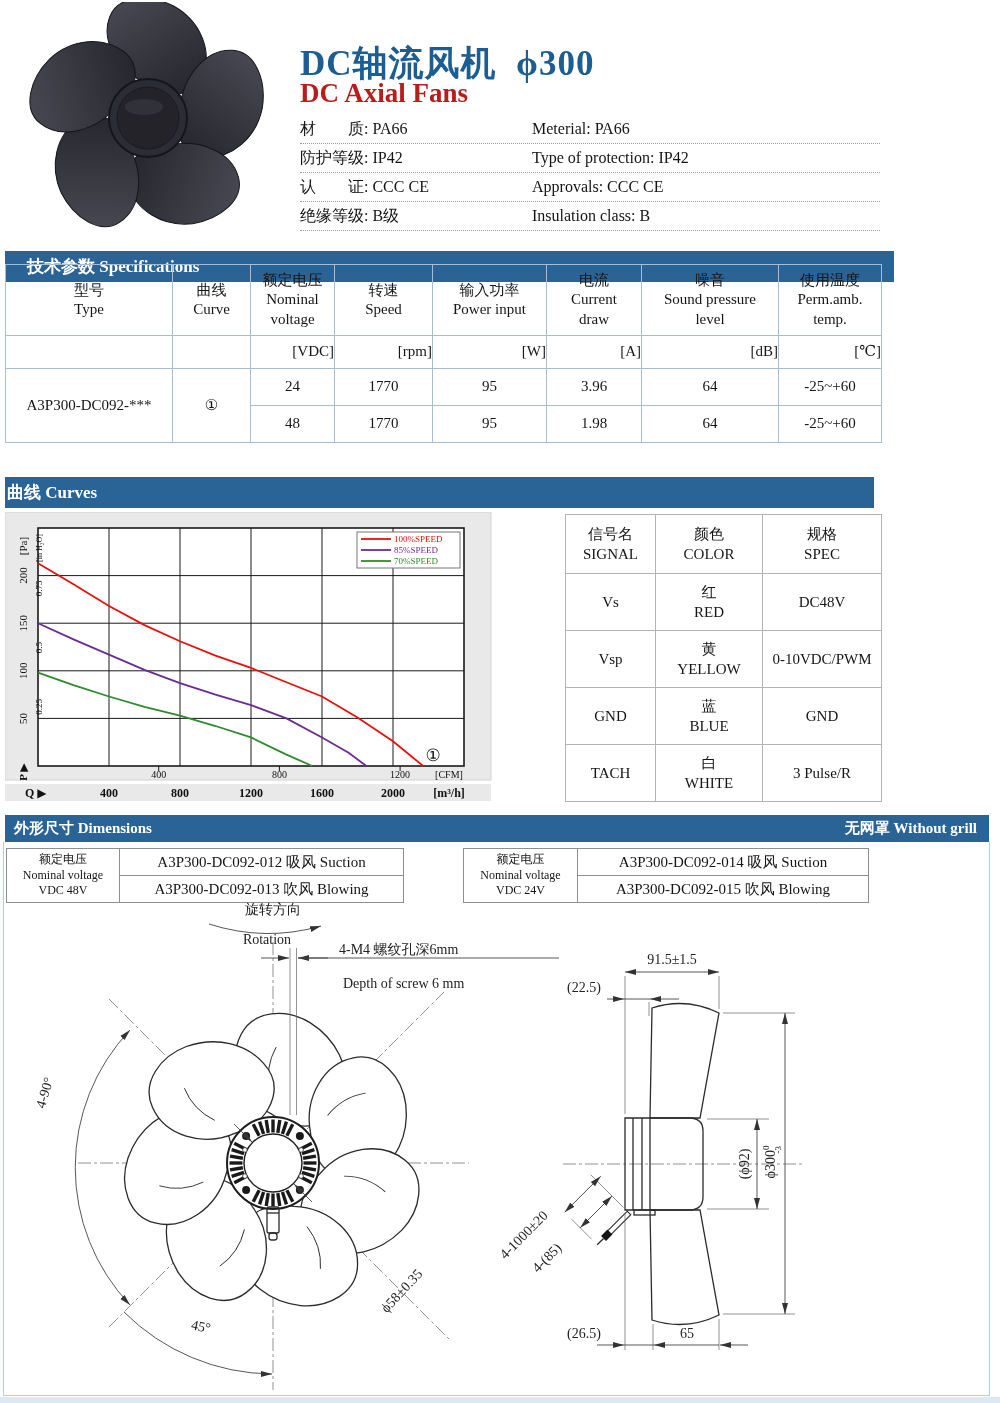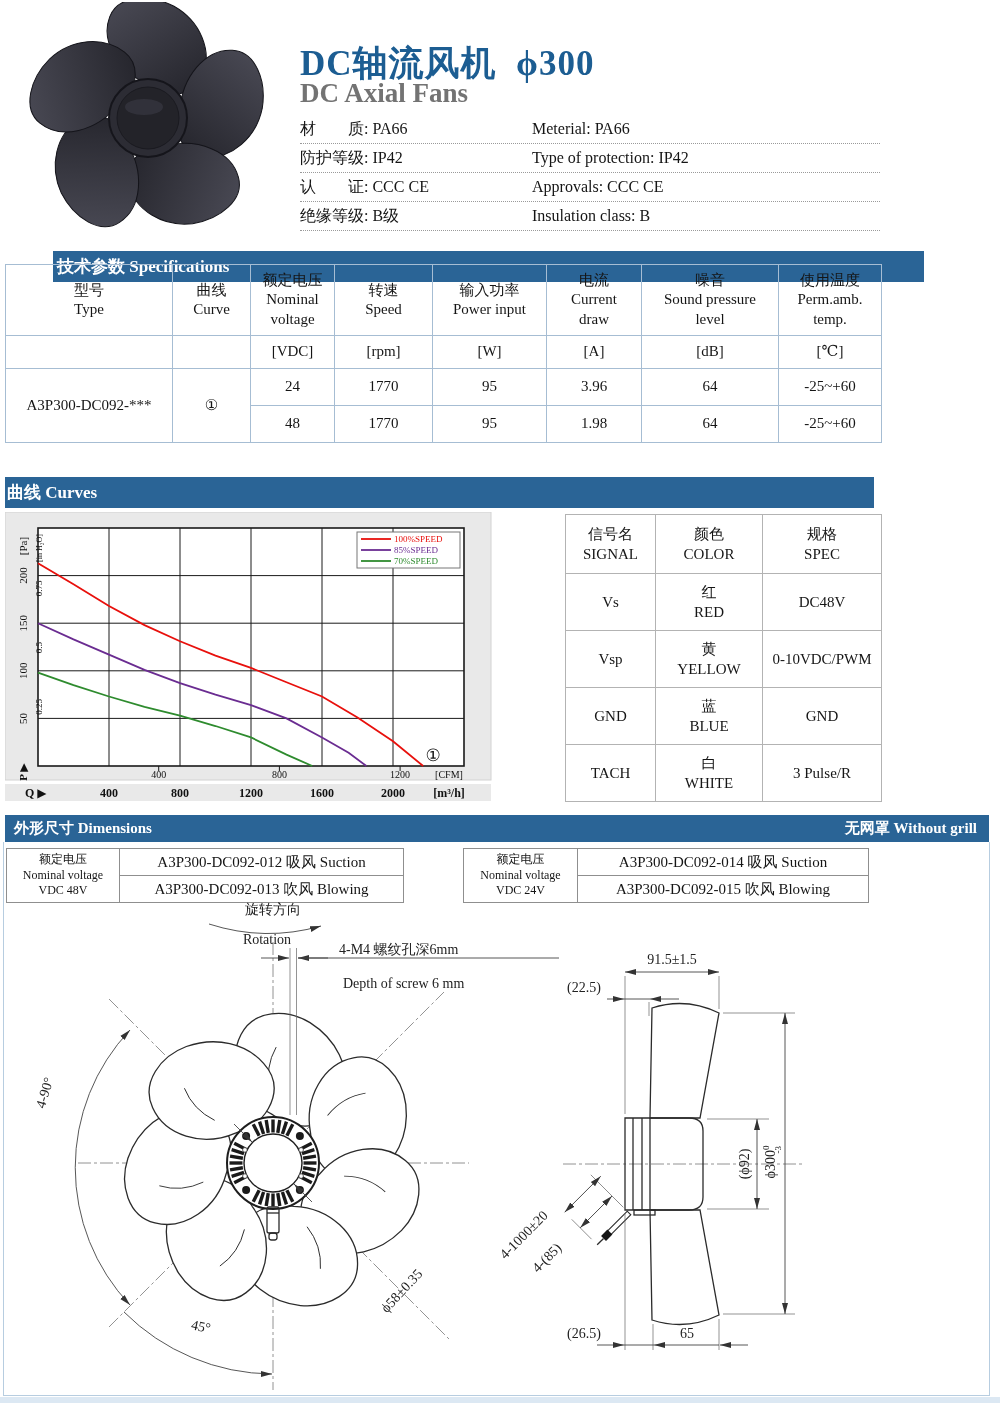--- a/index.html
+++ b/index.html
@@ -2,33 +2,33 @@
 <html><head>
 <meta charset="utf-8">
 <style>
   html,body{margin:0;padding:0;}
   body{position:relative;width:1000px;height:1403px;background:#fff;
        font-family:"Liberation Serif","DejaVu Serif",serif;color:#151515;overflow:hidden;}
   .abs{position:absolute;}
   .bar{background:#2a6496;color:#fff;font-weight:bold;}
   
   #page-title{left:300px;top:24px;font-size:35px;font-weight:bold;color:#1c5d92;letter-spacing:1px;margin-top:16px;}
-  #page-subtitle{left:300px;top:78px;font-size:27px;font-weight:bold;color:#737373;}
+  #page-subtitle{left:300px;top:78px;font-size:27px;font-weight:bold;color:#b91c1c;}
   #head-specs{left:300px;top:115px;width:580px;}
   .hs-row{height:28px;line-height:28px;border-bottom:1px dotted #9a9a9a;font-size:16px;white-space:nowrap;}
   .hs-cn{display:inline-block;width:232px;}
   .hs-en{display:inline-block;}
   
-  #spec-bar{left:5px;top:251px;width:867px;height:31px;line-height:31px;font-size:17px;padding-left:4px;margin-left:48px;}
+  #spec-bar{left:5px;top:251px;width:867px;height:31px;line-height:31px;font-size:17px;padding-left:22px;}
   #spec-table-wrap{left:5px;top:264px;}
   table{border-collapse:collapse;table-layout:fixed;}
   #spec-table{width:876px;}
   #spec-table td{border:1px solid #a6bdd3;text-align:center;font-size:15px;line-height:1.3;padding:0;}
   #spec-table .hcell{height:70px;vertical-align:middle;}
-  #spec-table .ucell{height:32px;}
+  #spec-table .ucell{height:32px;text-align:right;}
   #spec-table .dcell{height:36px;}
   
   #curves-bar{left:5px;top:477px;width:867px;height:31px;line-height:31px;font-size:17px;padding-left:2px;}
   #chart-wrap{left:5px;top:512px;width:490px;height:292px;}
   #signal-table{left:565px;top:514px;width:316px;}
   #signal-table td{border:1px solid #b3b3b3;text-align:center;font-size:15px;line-height:1.35;vertical-align:middle;}
   #signal-table .sh{height:56px;}
   #signal-table .sr{height:54px;}
   
   #dims-bar{left:5px;top:815px;width:975px;height:27px;line-height:27px;font-size:15px;padding-left:9px;}

